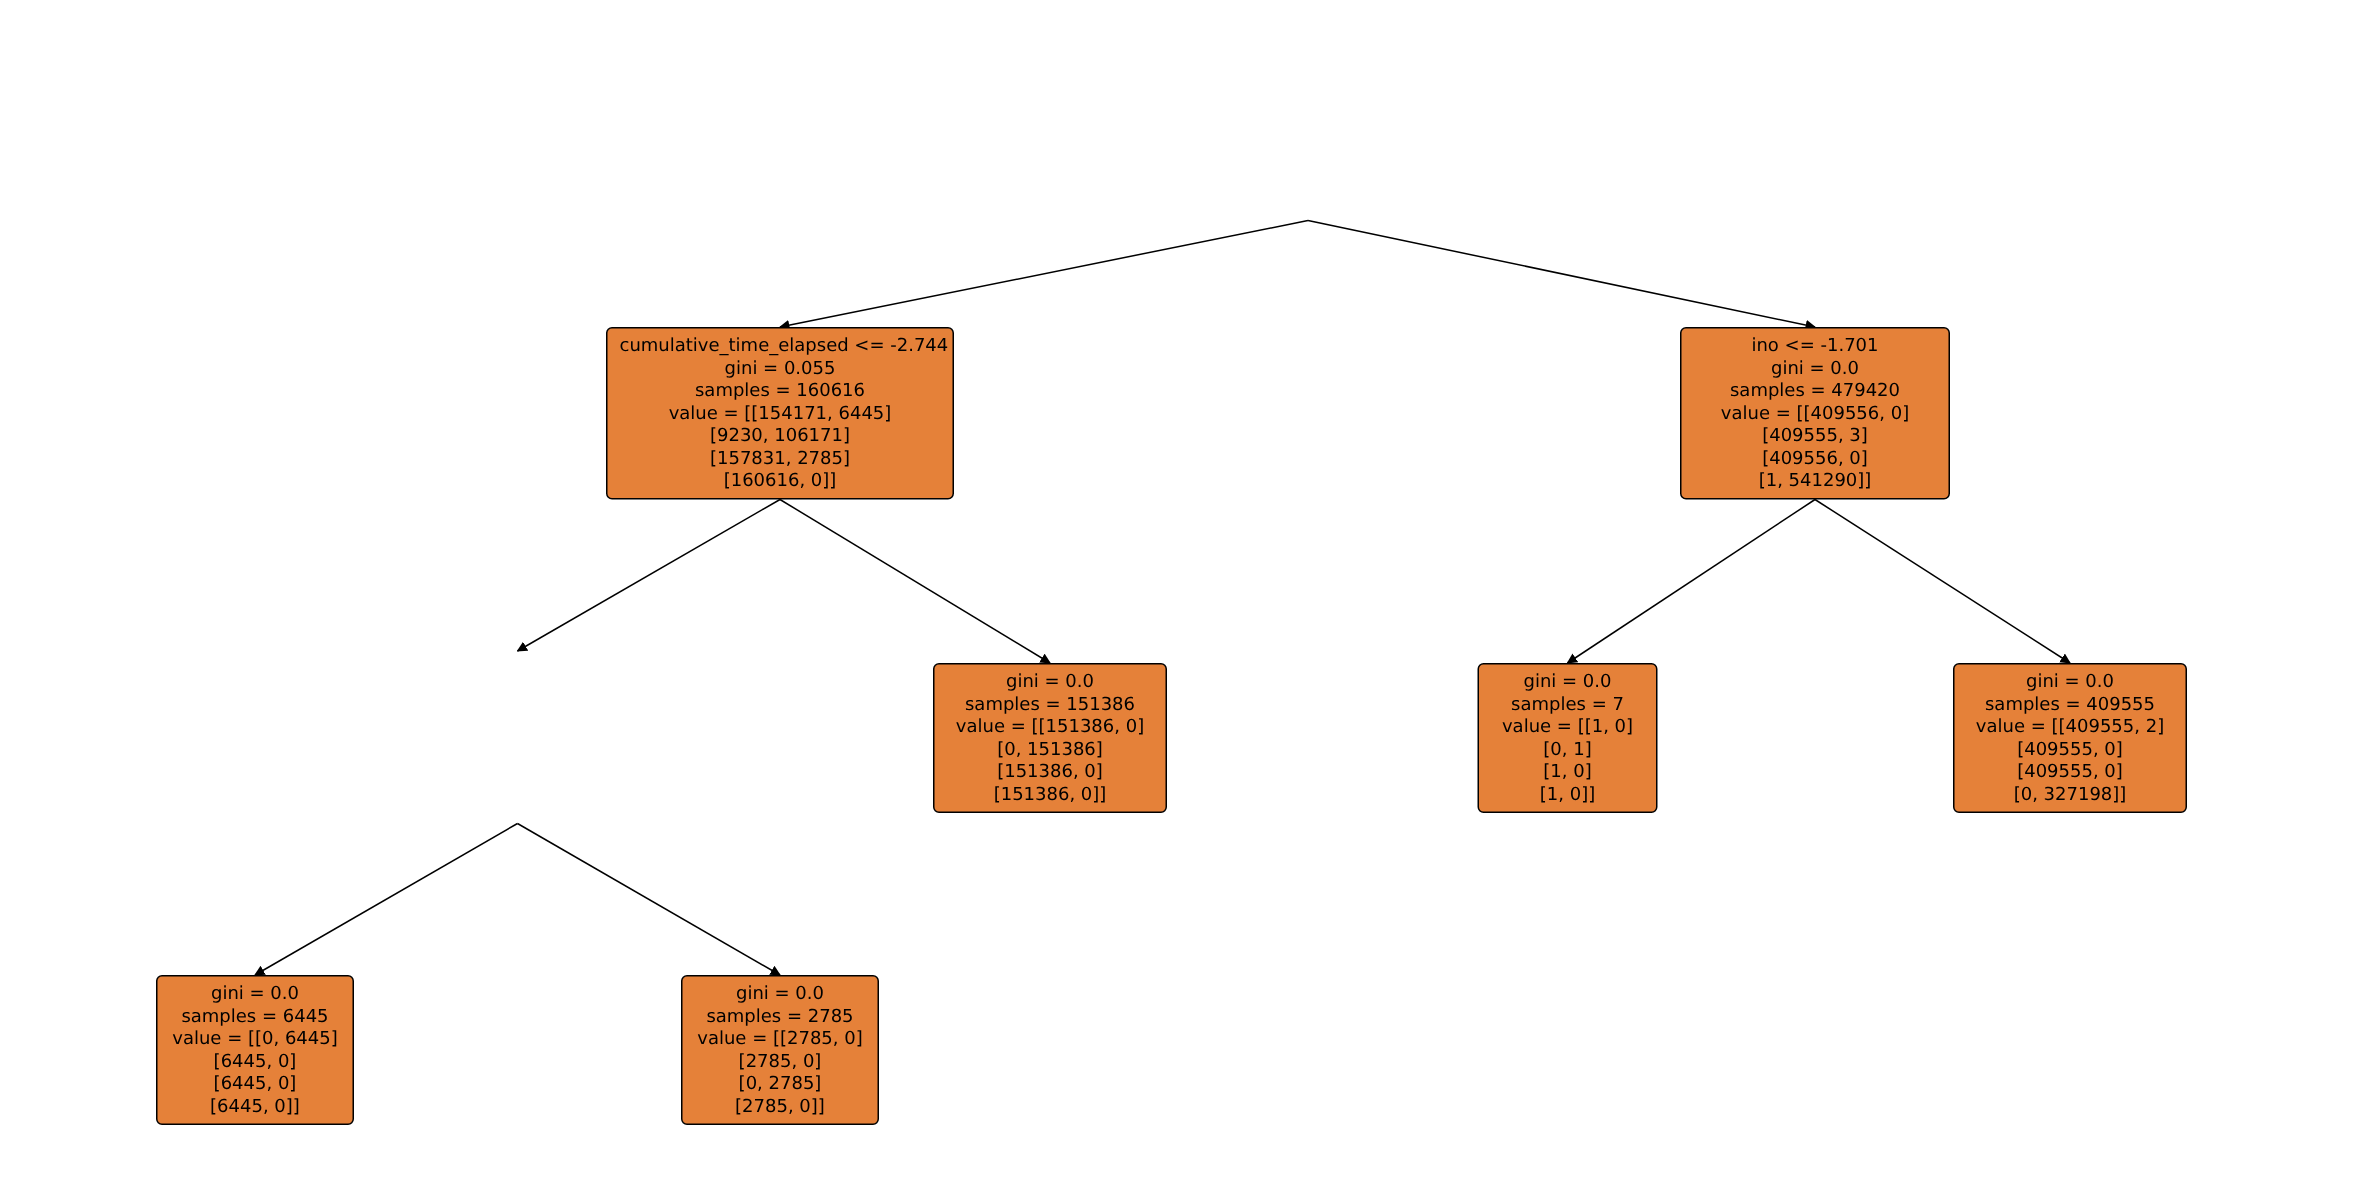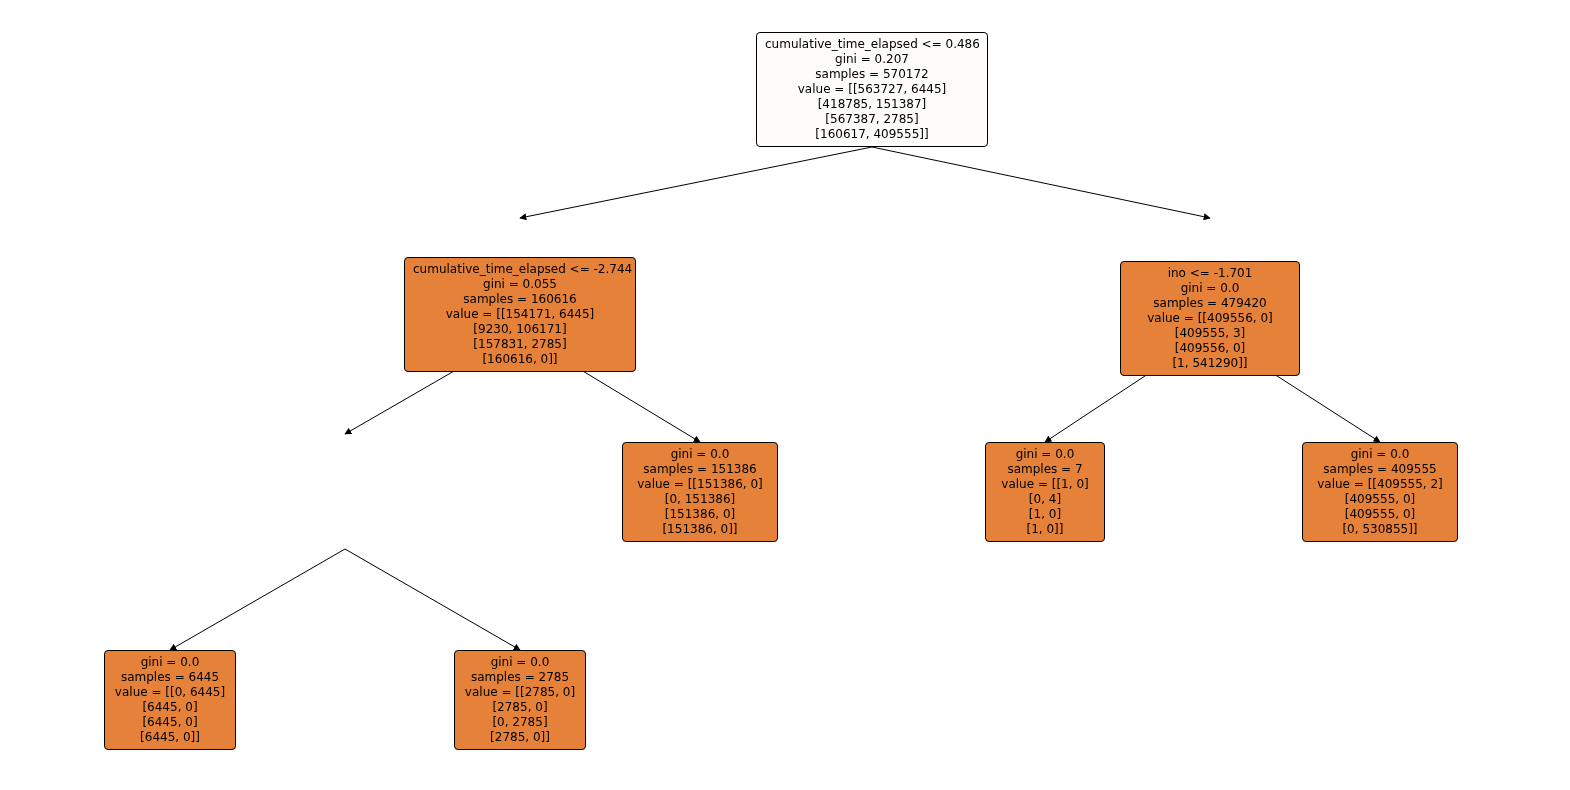--- a/index.html
+++ b/index.html
@@ -54,41 +54,32 @@
         <line x1="872" y1="147" x2="1210" y2="218" marker-end="url(#arrow)"></line>
         <line x1="520" y1="333" x2="345" y2="434" marker-end="url(#arrow)"></line>
         <line x1="520" y1="333" x2="700" y2="442" marker-end="url(#arrow)"></line>
         <line x1="1210" y1="333" x2="1045" y2="442" marker-end="url(#arrow)"></line>
         <line x1="1210" y1="333" x2="1380" y2="442" marker-end="url(#arrow)"></line>
         <line x1="345" y1="549" x2="170" y2="650" marker-end="url(#arrow)"></line>
         <line x1="345" y1="549" x2="520" y2="650" marker-end="url(#arrow)"></line>
       </g>
   </svg>
 
-  <div id="node-root" class="node white" style="width: 232px; left: 756px; top: 32px;">
-    <span class="line">cumulative_time_elapsed &lt;= 0.486</span>
-    <span class="line">gini = 0.207</span>
-    <span class="line">samples = 570172</span>
-    <span class="line">value = [[563727, 6445]</span>
-    <span class="line">[418785, 151387]</span>
-    <span class="line">[567387, 2785]</span>
-    <span class="line">[160617, 409555]]</span>
-  </div>
 
-  <div id="node-L" class="node orange" style="width: 232px; left: 404px; top: 218px; margin-top: 39px;">
+  <div id="node-L" class="node orange" style="width: 232px; left: 404px; top: 218px;">
     <span class="line">cumulative_time_elapsed &lt;= -2.744</span>
     <span class="line">gini = 0.055</span>
     <span class="line">samples = 160616</span>
     <span class="line">value = [[154171, 6445]</span>
     <span class="line">[9230, 106171]</span>
     <span class="line">[157831, 2785]</span>
     <span class="line">[160616, 0]]</span>
   </div>
 
-  <div id="node-R" class="node orange" style="width: 180px; left: 1120px; top: 218px; margin-top: 43px;">
+  <div id="node-R" class="node orange" style="width: 180px; left: 1120px; top: 218px;">
     <span class="line">ino &lt;= -1.701</span>
     <span class="line">gini = 0.0</span>
     <span class="line">samples = 479420</span>
     <span class="line">value = [[409556, 0]</span>
     <span class="line">[409555, 3]</span>
     <span class="line">[409556, 0]</span>
     <span class="line">[1, 541290]]</span>
   </div>
 
 
@@ -98,32 +89,32 @@
     <span class="line">value = [[151386, 0]</span>
     <span class="line">[0, 151386]</span>
     <span class="line">[151386, 0]</span>
     <span class="line">[151386, 0]]</span>
   </div>
 
   <div id="node-RL" class="node orange" style="width: 120px; left: 985px; top: 442px;">
     <span class="line">gini = 0.0</span>
     <span class="line">samples = 7</span>
     <span class="line">value = [[1, 0]</span>
-    <span class="line">[0, 4]</span>
+    <span class="line">[0, 1]</span>
     <span class="line">[1, 0]</span>
     <span class="line">[1, 0]]</span>
   </div>
 
   <div id="node-RR" class="node orange" style="width: 156px; left: 1302px; top: 442px;">
     <span class="line">gini = 0.0</span>
     <span class="line">samples = 409555</span>
     <span class="line">value = [[409555, 2]</span>
     <span class="line">[409555, 0]</span>
     <span class="line">[409555, 0]</span>
-    <span class="line">[0, 530855]]</span>
+    <span class="line">[0, 327198]]</span>
   </div>
 
   <div id="node-LLL" class="node orange" style="width: 132px; left: 104px; top: 650px;">
     <span class="line">gini = 0.0</span>
     <span class="line">samples = 6445</span>
     <span class="line">value = [[0, 6445]</span>
     <span class="line">[6445, 0]</span>
     <span class="line">[6445, 0]</span>
     <span class="line">[6445, 0]]</span>
   </div>

